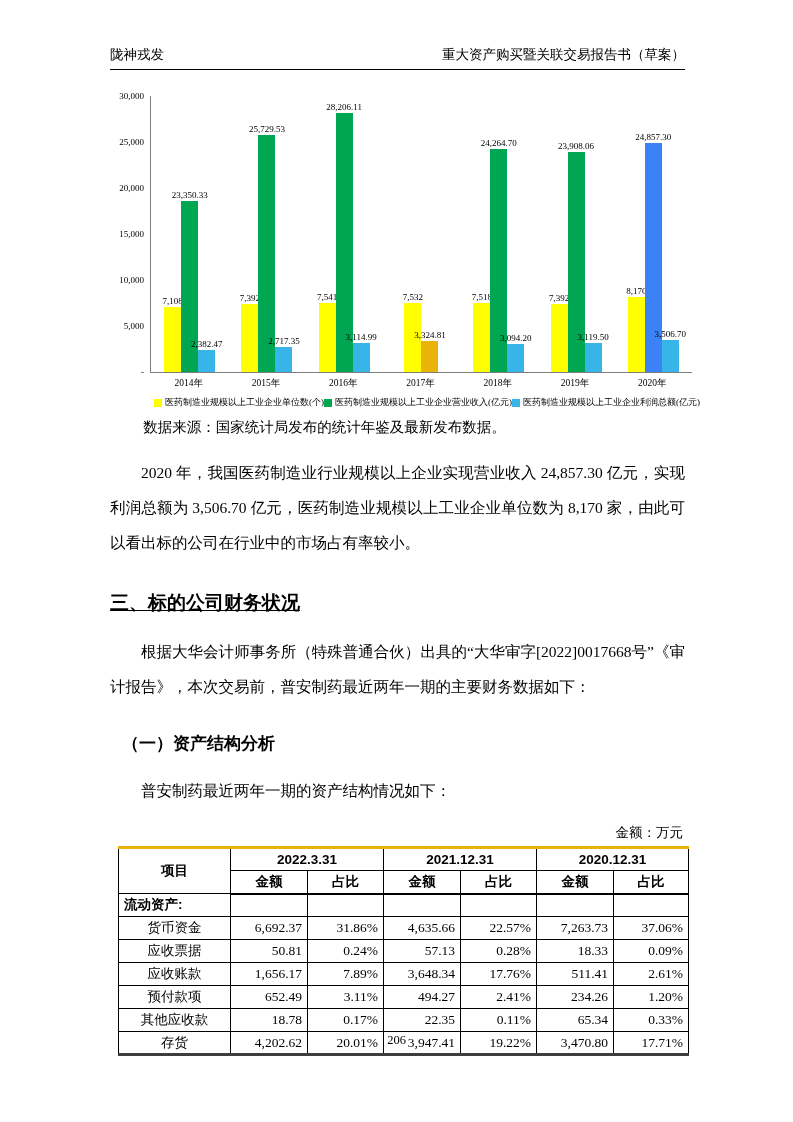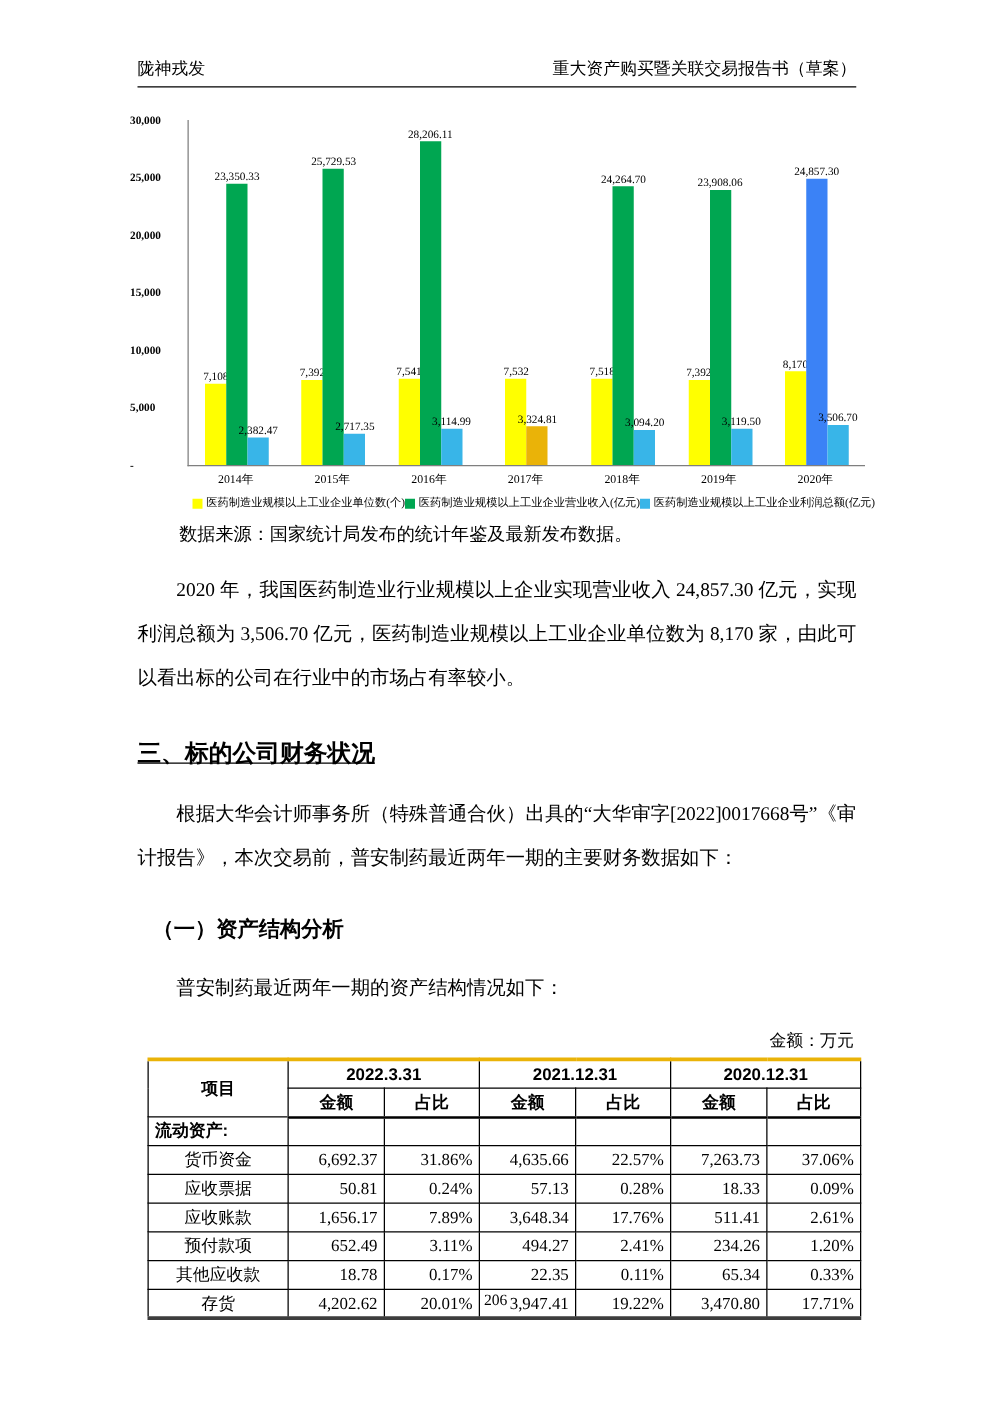--- a/index.html
+++ b/index.html
@@ -26,24 +26,24 @@
   
   .chart-wrap {
     position: relative;
     height: 326px;
     margin: 16px 0 2px -6px;
     font-family: "Liberation Serif", "DejaVu Serif", serif;
   }
   .ytick {
     position: absolute;
     left: 0; width: 40px;
+    text-align: right;
     font-size: 9px;
     line-height: 11px;
     color: #000;
-    font-weight: bold;
   }
   .plot {
     position: absolute;
     left: 46px; top: 10px;
     width: 541px; height: 276px;
     border-left: 1px solid #7f7f7f;
     border-bottom: 1px solid #7f7f7f;
     display: flex;
     align-items: flex-end;
   }
@@ -166,21 +166,21 @@
       <div class="ytick" style="top: 97px;">20,000</div>
       <div class="ytick" style="top: 143px;">15,000</div>
       <div class="ytick" style="top: 189px;">10,000</div>
       <div class="ytick" style="top: 235px;">5,000</div>
       <div class="ytick" style="top: 281px;">-</div>
       <div class="plot">
         <div class="bargroup">
           <div class="bar" style="height: 65.4px; background: rgb(255, 255, 0);">
             <span class="barlabel">7,108</span>
           </div>
-          <div class="bar" style="height: 225px; background: rgb(0, 166, 81);">
+          <div class="bar" style="height: 171px; background: rgb(0, 166, 81);">
             <span class="barlabel">23,350.33</span>
           </div>
           <div class="bar" style="height: 21.9px; background: rgb(56, 181, 232);">
             <span class="barlabel">2,382.47</span>
           </div>
         </div>
         <div class="bargroup">
           <div class="bar" style="height: 68px; background: rgb(255, 255, 0);">
             <span class="barlabel">7,392</span>
           </div>

